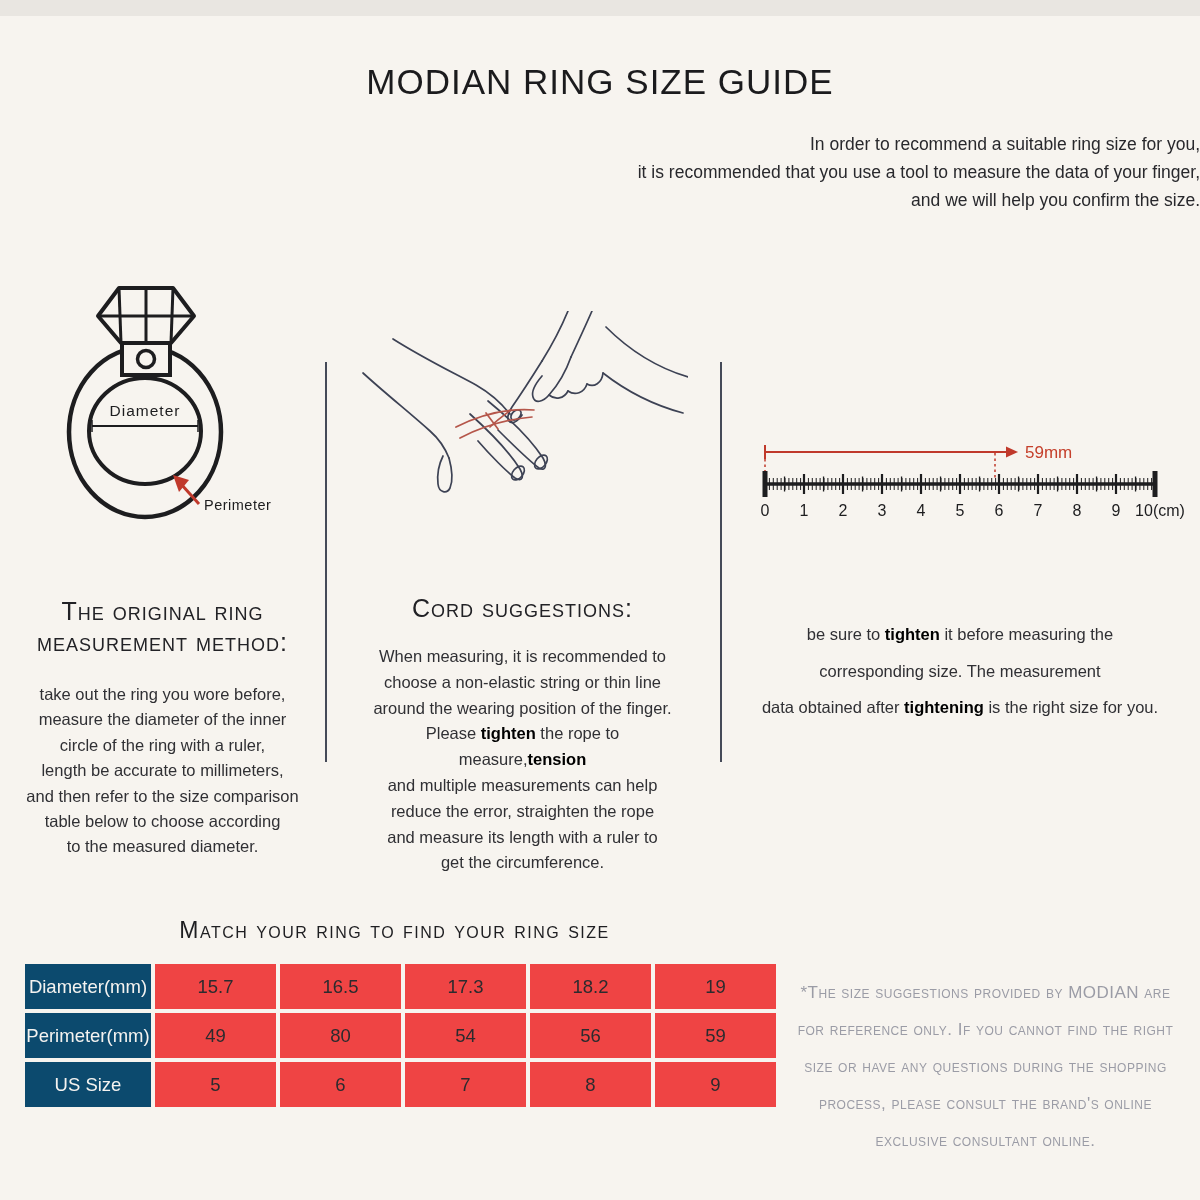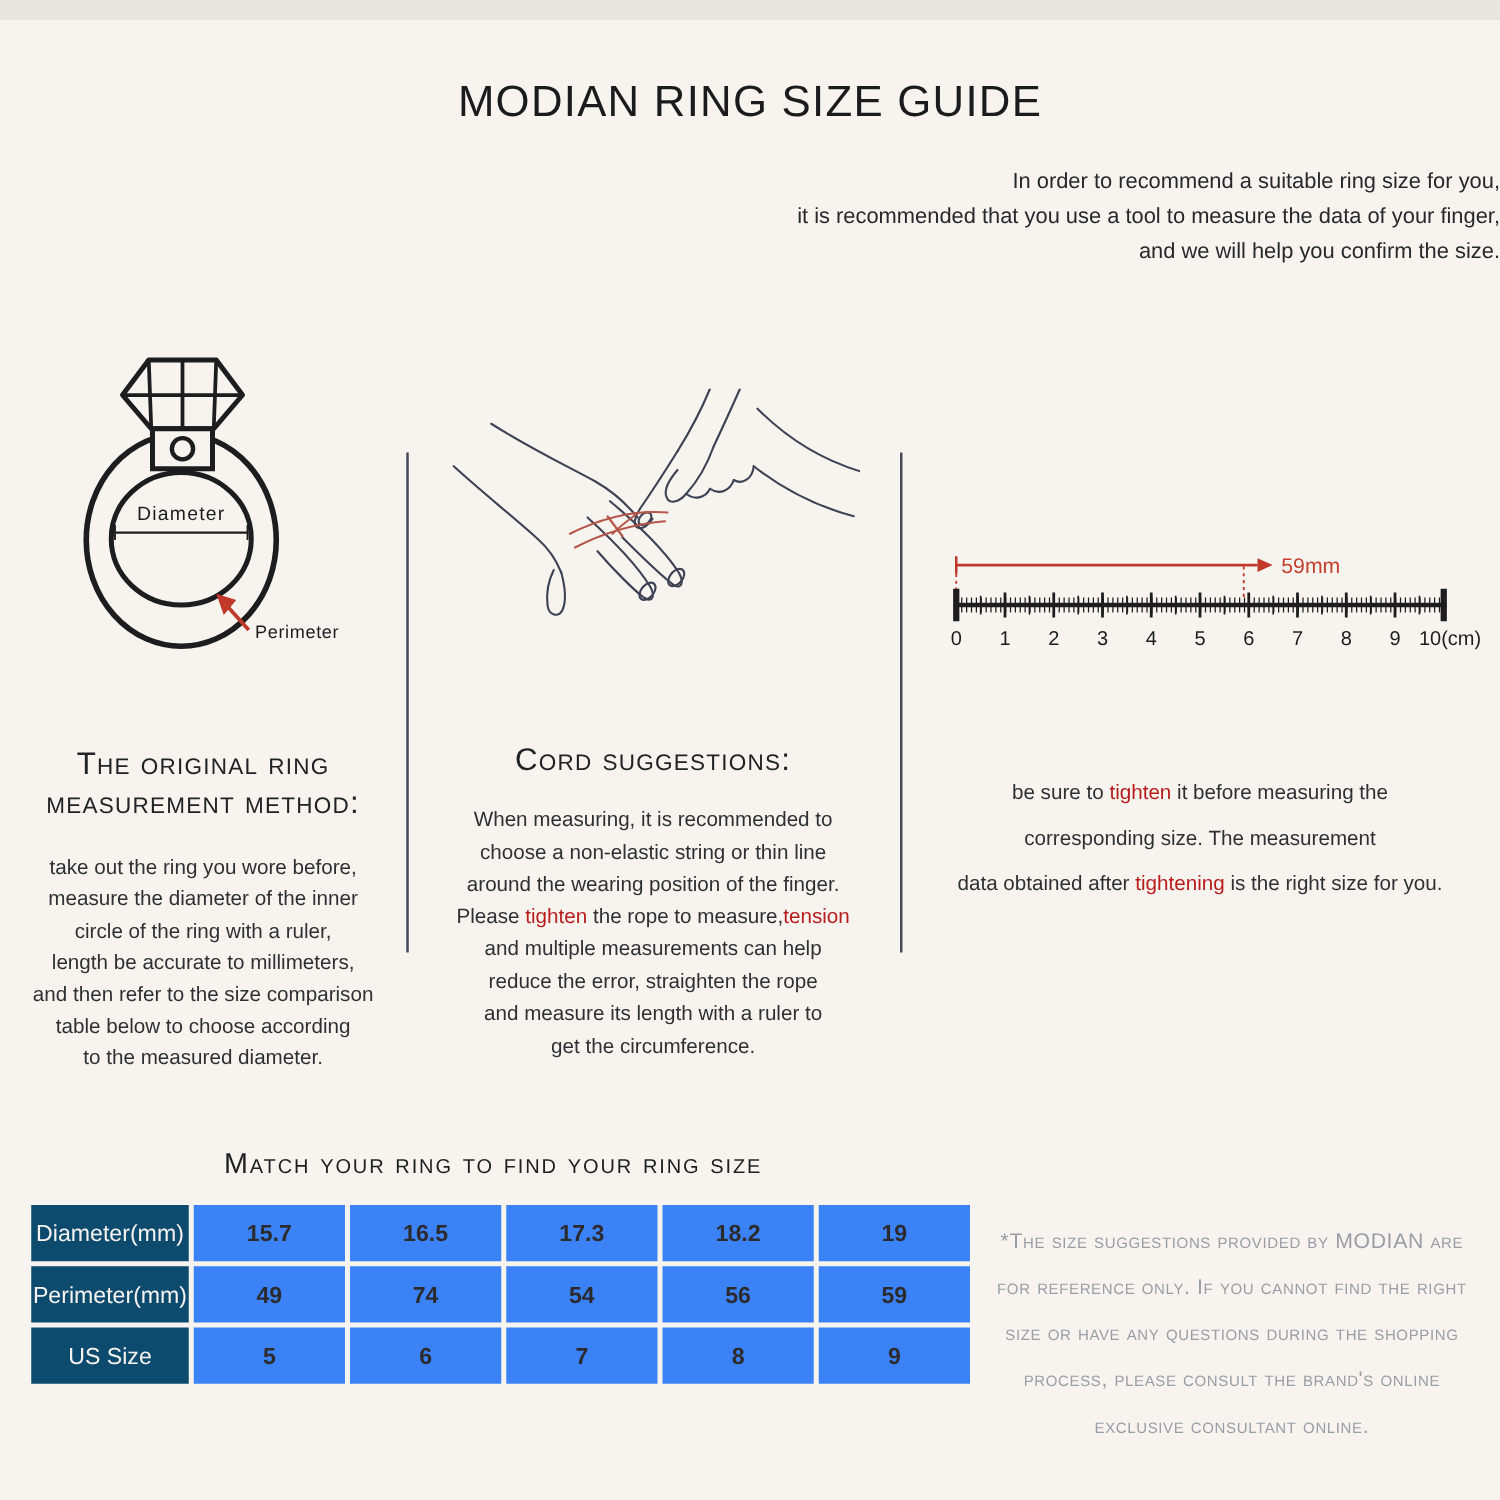--- a/index.html
+++ b/index.html
@@ -26,32 +26,32 @@
   .col{position:absolute;text-align:center;}
   .col1{left:15px;width:295px;top:580px;}
   .col2{left:365px;width:315px;top:577px;}
   .col3{left:742px;width:436px;top:600px;font-size:16.5px;line-height:36.6px;color:#303034;}
   .col-heading{
     font-variant:small-caps;font-size:25px;letter-spacing:1px;line-height:31px;
     color:#222226;font-weight:400;
   }
   .col1 .body{margin-top:24px;font-size:16.5px;line-height:25.4px;color:#303034;}
   .col2 .body{margin-top:20px;font-size:16.5px;line-height:25.8px;color:#303034;}
-  .red{color:#b91c1c;font-weight:normal;}
+  .red{color:#000000;font-weight:bold;}
   .match-heading{
     position:absolute;left:21px;width:747px;top:901px;text-align:center;
     font-variant:small-caps;font-size:23px;letter-spacing:1.5px;color:#1e1e21;
   }
   table.size-table{
     position:absolute;left:21px;top:944px;
     border-collapse:separate;border-spacing:4px;
   }
   .size-table td{height:43px;text-align:center;vertical-align:middle;font-size:18.5px;}
   .size-table td.hdr{width:124px;background:#0c4a6e;color:#f5f3f0;}
-  .size-table td.val{width:119px;background:#3b82f6;color:#2b2b2e;font-weight:bold;}
+  .size-table td.val{width:119px;background:#ef4444;color:#2b2b2e;}
   .disclaimer{
     position:absolute;left:778px;top:958px;width:415px;text-align:center;
     font-variant:small-caps;font-size:17px;line-height:37px;
     color:#9b9ca6;letter-spacing:0.5px;
   }
   svg .ink{stroke:#1d1d1f;fill:none;}
   svg .hand{stroke:#3d4254;fill:none;stroke-linecap:round;stroke-linejoin:round;}
   svg .string{stroke:#b5564a;fill:none;stroke-linecap:round;}
   svg text{font-family:"Liberation Sans",sans-serif;}
 </style>
@@ -192,21 +192,21 @@
         <td class="hdr">Diameter(mm)</td>
         <td class="val">15.7</td>
         <td class="val">16.5</td>
         <td class="val">17.3</td>
         <td class="val">18.2</td>
         <td class="val">19</td>
       </tr>
       <tr>
         <td class="hdr">Perimeter(mm)</td>
         <td class="val">49</td>
-        <td class="val">74</td>
+        <td class="val">80</td>
         <td class="val">54</td>
         <td class="val">56</td>
         <td class="val">59</td>
       </tr>
       <tr>
         <td class="hdr">US Size</td>
         <td class="val">5</td>
         <td class="val">6</td>
         <td class="val">7</td>
         <td class="val">8</td>

